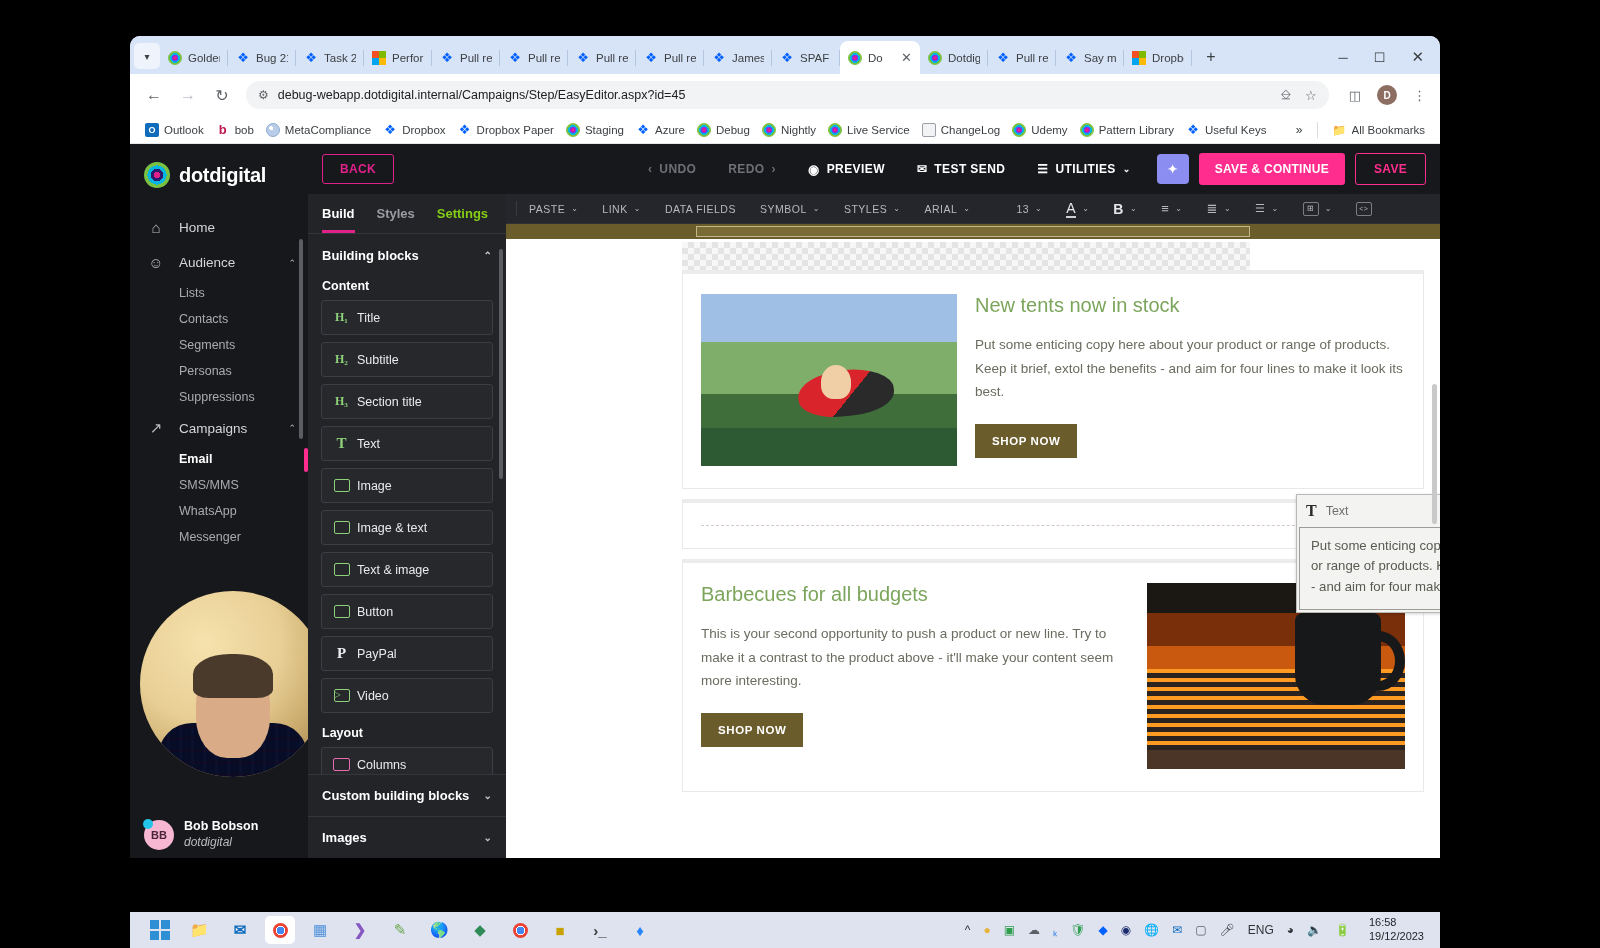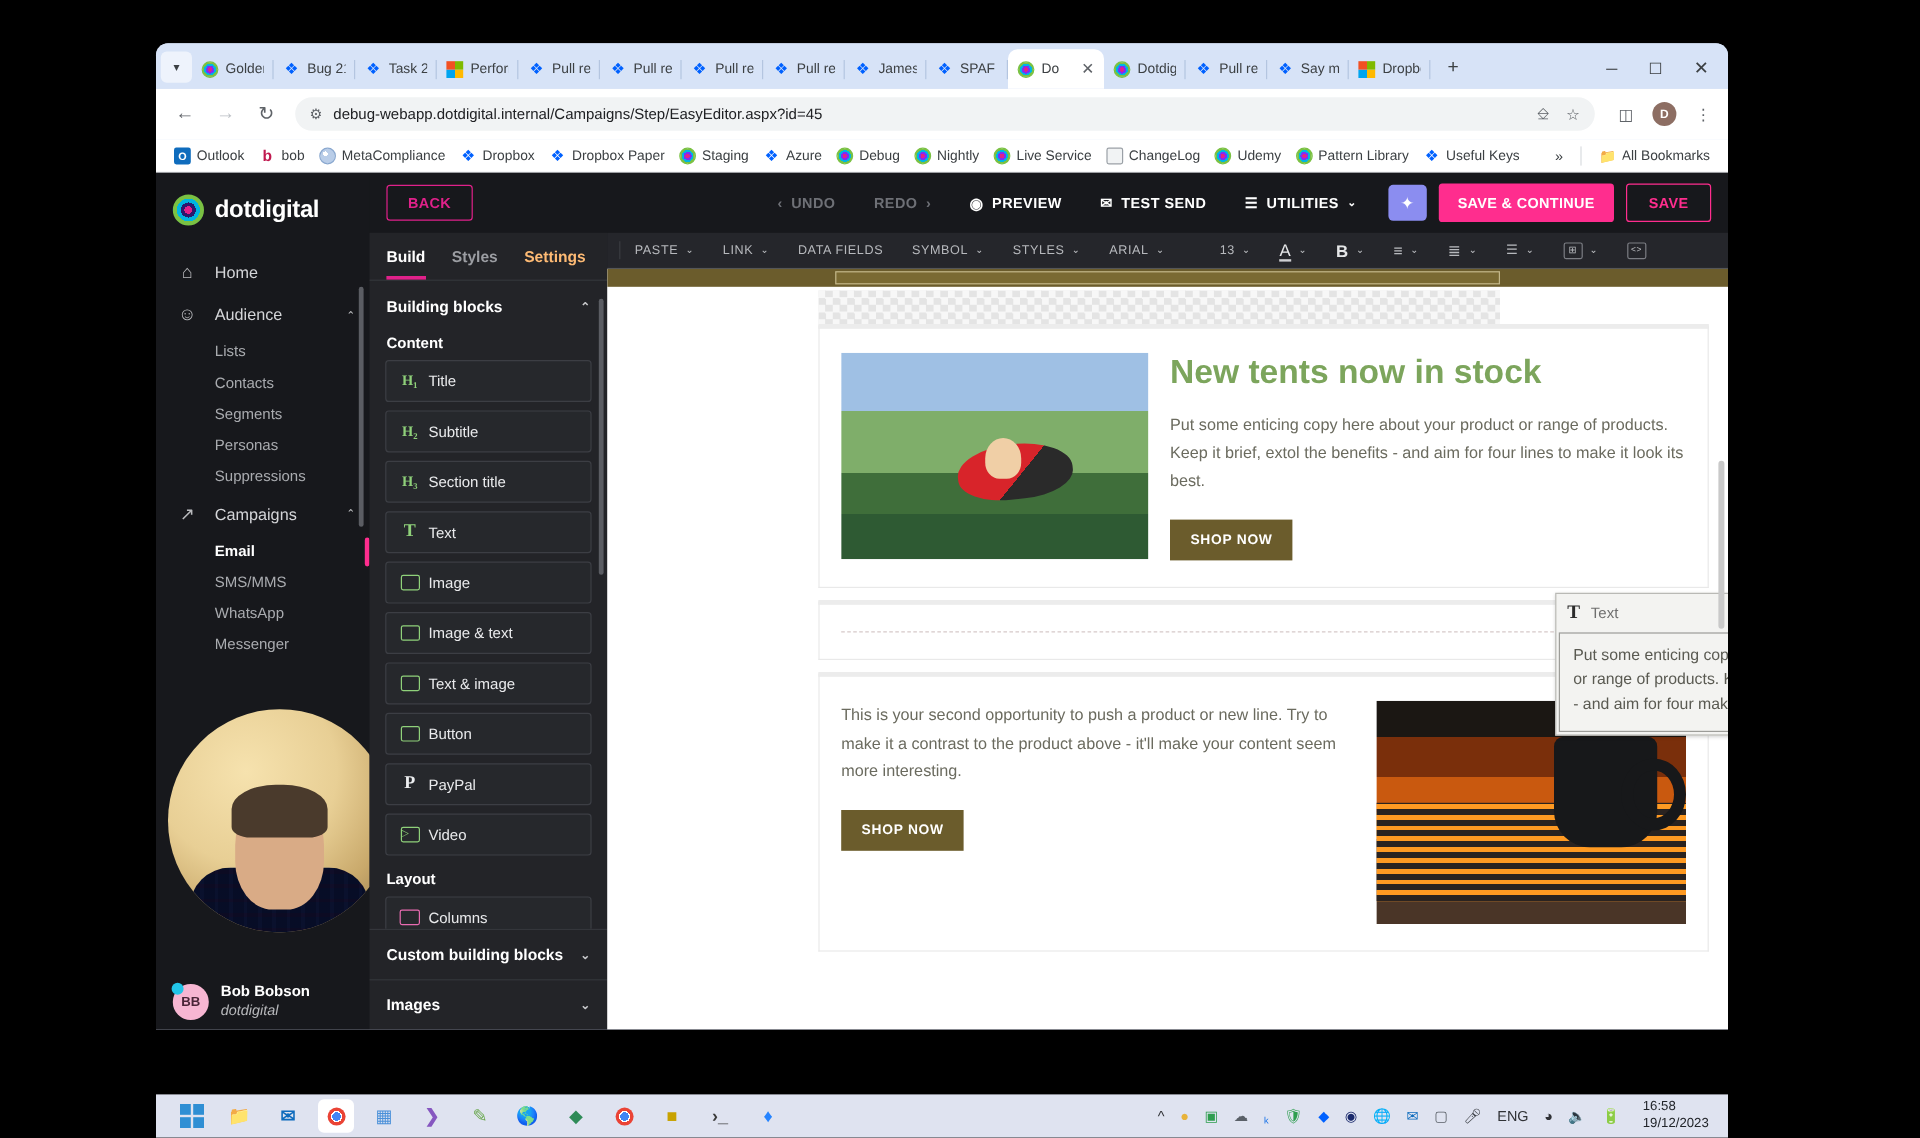--- a/index.html
+++ b/index.html
@@ -202,21 +202,21 @@
   .img-bbq {
     position:absolute; inset:0;
     background:
       linear-gradient(#1b1713 0 16%, #7a2f0b 16% 34%, #c9590f 34% 50%, #e8890f 50% 62%, #4a3527 62% 100%);
   }
   .img-bbq-grill{position:absolute;left:0;right:0;top:46%;height:44%;
     background: repeating-linear-gradient(0deg, #2a2320 0 5px, #ff9a22 5px 9px);}
   .img-bbq-mug{position:absolute;right:24px;top:16%;width:86px;height:92px;background:#17181a;border-radius:8px 8px 30px 30px;}
   .img-bbq-mug::after{content:'';position:absolute;right:-24px;top:18px;width:34px;height:40px;border:10px solid #17181a;border-radius:50%;}
   .m-body { flex:1; min-width:0; }
-  .m-title { color:#7ca55c; font-size:28px; font-weight:bold; margin-bottom:16px; }
+  .m-title { color:#7ca55c; font-size:20px; font-weight:normal; margin-bottom:16px; }
   .m-text { color:#6b6b5f; font-size:13.5px; line-height:1.75; }
   .m-btn { display:inline-block; margin-top:20px; background:#6b5c2c; color:#fff;
     font-size:11.5px; font-weight:bold; letter-spacing:.6px; padding:11px 17px; }
   .divider-card { background:#fff; border:1px solid #e9e9e9; border-top:4px solid #ececec; margin-top:10px; height:50px; position:relative;}
   .dash { position:absolute; left:18px; right:18px; top:22px; border-top:1px dashed #d6c9c9; }
 
   
   .tblock { position:absolute; left:790px; top:270px; width:290px;
     background:#f3f3f1; border:1px solid #b9b9b5; box-shadow:0 1px 3px rgba(0,0,0,.18); }
   .tblock-head { display:flex; align-items:center; gap:9px; padding:7px 9px; }
@@ -501,21 +501,21 @@
             <div class="btn-pink-o">SAVE</div>
           </div>
         </div>
 
         <div class="mid">
 
           <div class="build">
             <div class="btabs">
               <div class="btab active">Build</div>
               <div class="btab">Styles</div>
-              <div class="btab" style="color:#fdba74">Settings</div>
+              <div class="btab" style="color:#84cc16">Settings</div>
             </div>
             <div class="bsection">
               <span>Building blocks</span>
               <span class="chev">⌃</span>
             </div>
             <div id="blocks-host" style="overflow:hidden;flex:1">
                 <div class="bgroup">Content</div>
                 <div class="block">
                   <span class="bi bi-h">H₁</span>
                   <span>Title</span>
@@ -667,20 +667,21 @@
                   </div>
                 </div>
 
                 <div class="divider-card">
                     <div class="dash"></div>
                   </div>
 
                 <div class="mail-card" style="margin-top:10px">
                   <div class="mail-row">
                     <div class="m-body">
+                      <div class="m-title">Barbecues for all budgets</div>
                       <div class="m-text">This is your second opportunity to push a product or new line. Try to make it a contrast to the product above - it'll make your content seem more interesting.</div>
                       <div class="m-btn">SHOP NOW</div>
                     </div>
                     <div class="m-img" style="height:186px;width:258px">
                       <div class="img-bbq">
                           <div class="img-bbq-grill"></div>
                           <div class="img-bbq-mug"></div>
                         </div>
                     </div>
                   </div>

